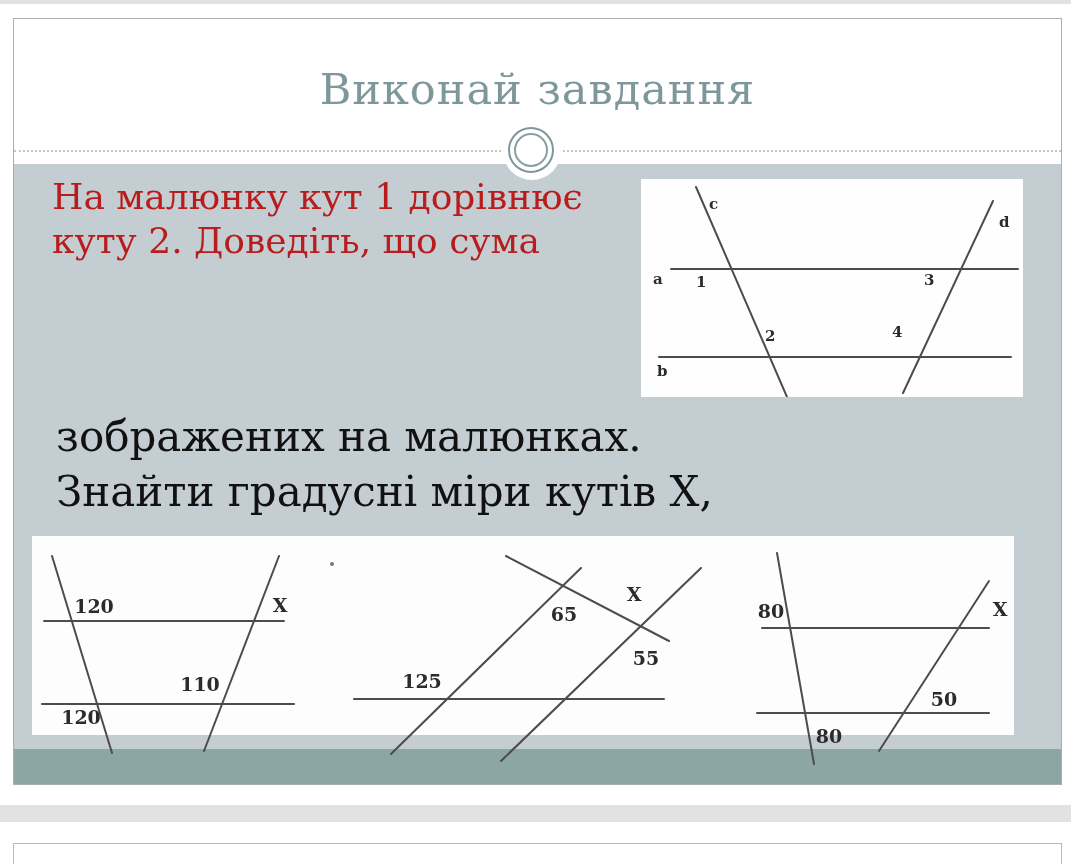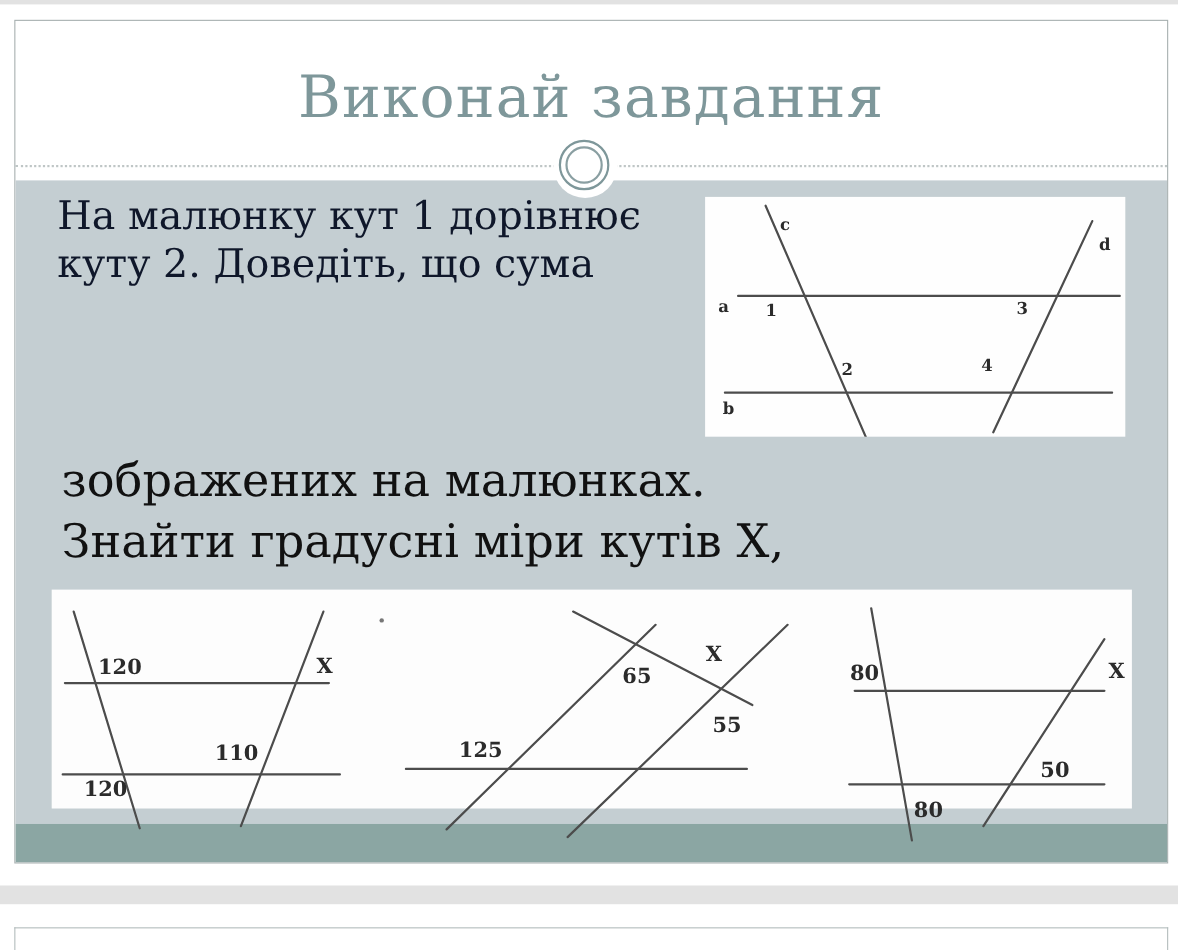--- a/index.html
+++ b/index.html
@@ -7,38 +7,38 @@
     width:1071px;height:864px;position:relative;background:#ffffff;
     font-family:"DejaVu Serif","Liberation Serif",serif;
   }
   .top-strip{position:absolute;left:0;top:0;width:1071px;height:4px;background:#e2e2e2;}
   .slide1{
     position:absolute;left:13px;top:18px;width:1049px;height:767px;
     background:#ffffff;border:1px solid #a7b0b0;box-sizing:border-box;overflow:hidden;
   }
   .slide-title{
     position:absolute;left:0;top:44px;width:100%;text-align:center;
-    font-size:53px;line-height:52px;color:#7e979a;letter-spacing:1px;
+    font-size:43px;line-height:52px;color:#7e979a;letter-spacing:1px;
   }
   .divider{position:absolute;left:0;top:131px;width:100%;height:0;border-top:2px dotted #bfc6c6;}
   .content-bg{position:absolute;left:0;top:145px;width:100%;height:585px;background:#c4ced2;}
   .teal-bar{position:absolute;left:0;top:730px;width:100%;height:35px;background:#8ba6a3;}
   .halo{position:absolute;left:489px;top:103px;width:58px;height:58px;border-radius:50%;background:#fff;}
   .ring-outer{position:absolute;left:494px;top:108px;width:42px;height:42px;border:2px solid #7e979a;border-radius:50%;background:#fff;}
   .ring-inner{position:absolute;left:500px;top:114px;width:30px;height:30px;border:2px solid #8a9fa2;border-radius:50%;}
   .task1-text{
-    position:absolute;left:38px;top:156px;color:#0f172a;
+    position:absolute;left:38px;top:156px;color:#b91c1c;
     font-size:36px;line-height:44px;
   }
   .task2-text{
     position:absolute;left:42px;top:390px;color:#111;
     font-size:42px;line-height:55px;
   }
   .proof-diagram{position:absolute;left:627px;top:160px;width:382px;height:218px;background:#fefefe;}
-  .figures-band{position:absolute;left:33px;top:517px;width:982px;height:199px;background:#fdfdfd;text-align:center;}
+  .figures-band{position:absolute;left:18px;top:517px;width:982px;height:199px;background:#fdfdfd;text-align:center;}
   .mid-strip{position:absolute;left:0;top:805px;width:1071px;height:17px;background:#e2e2e2;}
   .slide2{
     position:absolute;left:13px;top:843px;width:1049px;height:30px;
     background:#ffffff;border:1px solid #b3bcbc;border-bottom:none;box-sizing:border-box;
   }
   svg text{fill:#2b2b2b;font-family:"DejaVu Serif","Liberation Serif",serif;font-weight:600;}
   svg line{stroke:#4c4c4c;stroke-width:2;stroke-linecap:round;}
   .proof-diagram svg text{font-size:15px;font-weight:700;}
   .figures-band svg text{font-size:19px;}
 </style>

